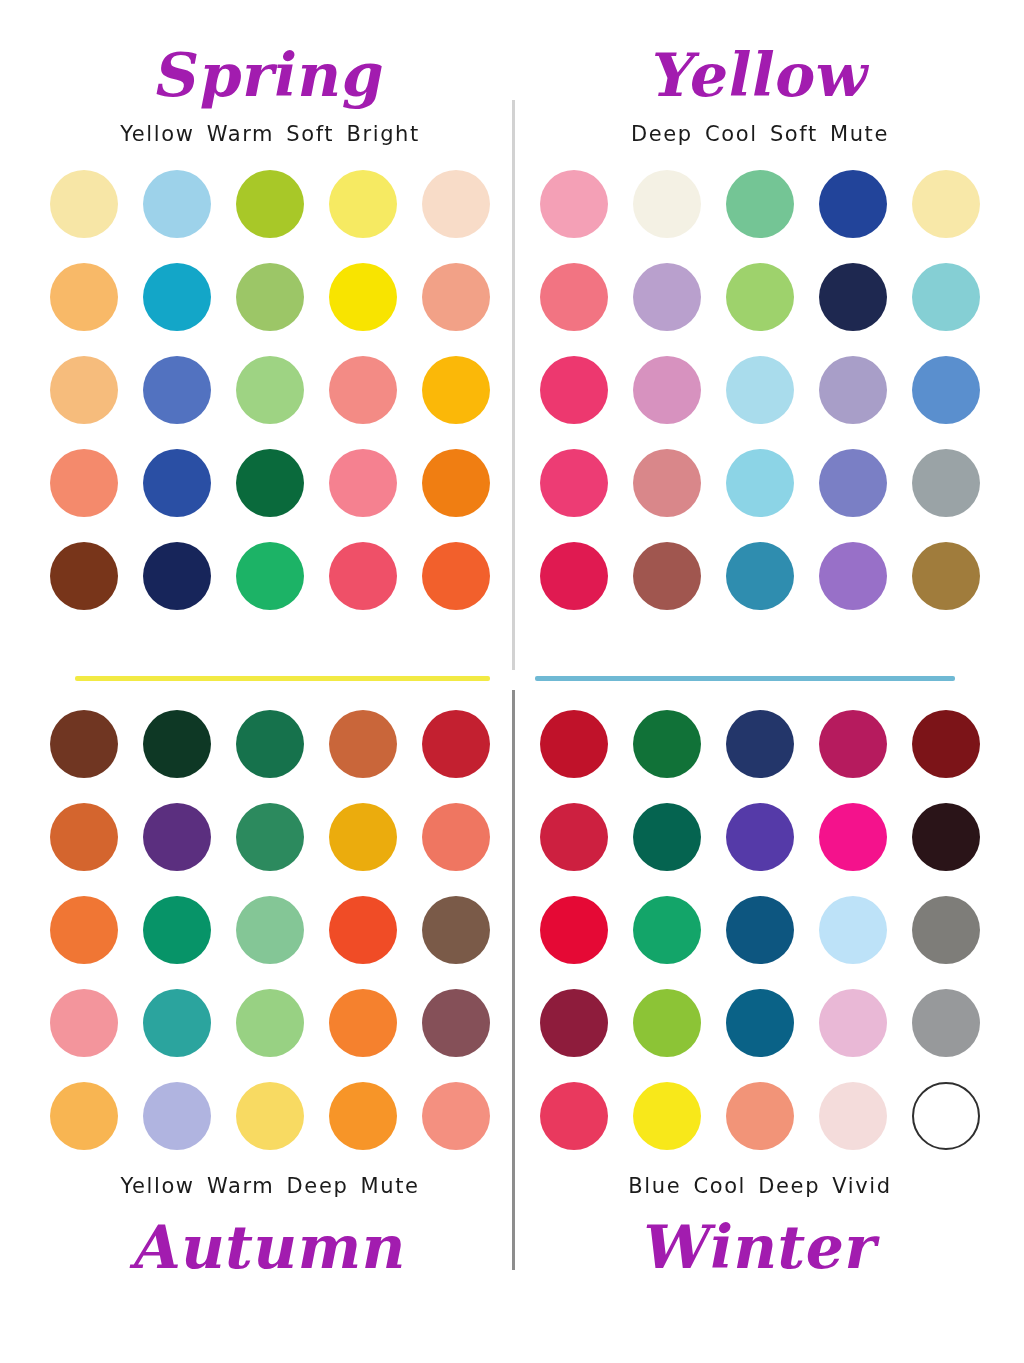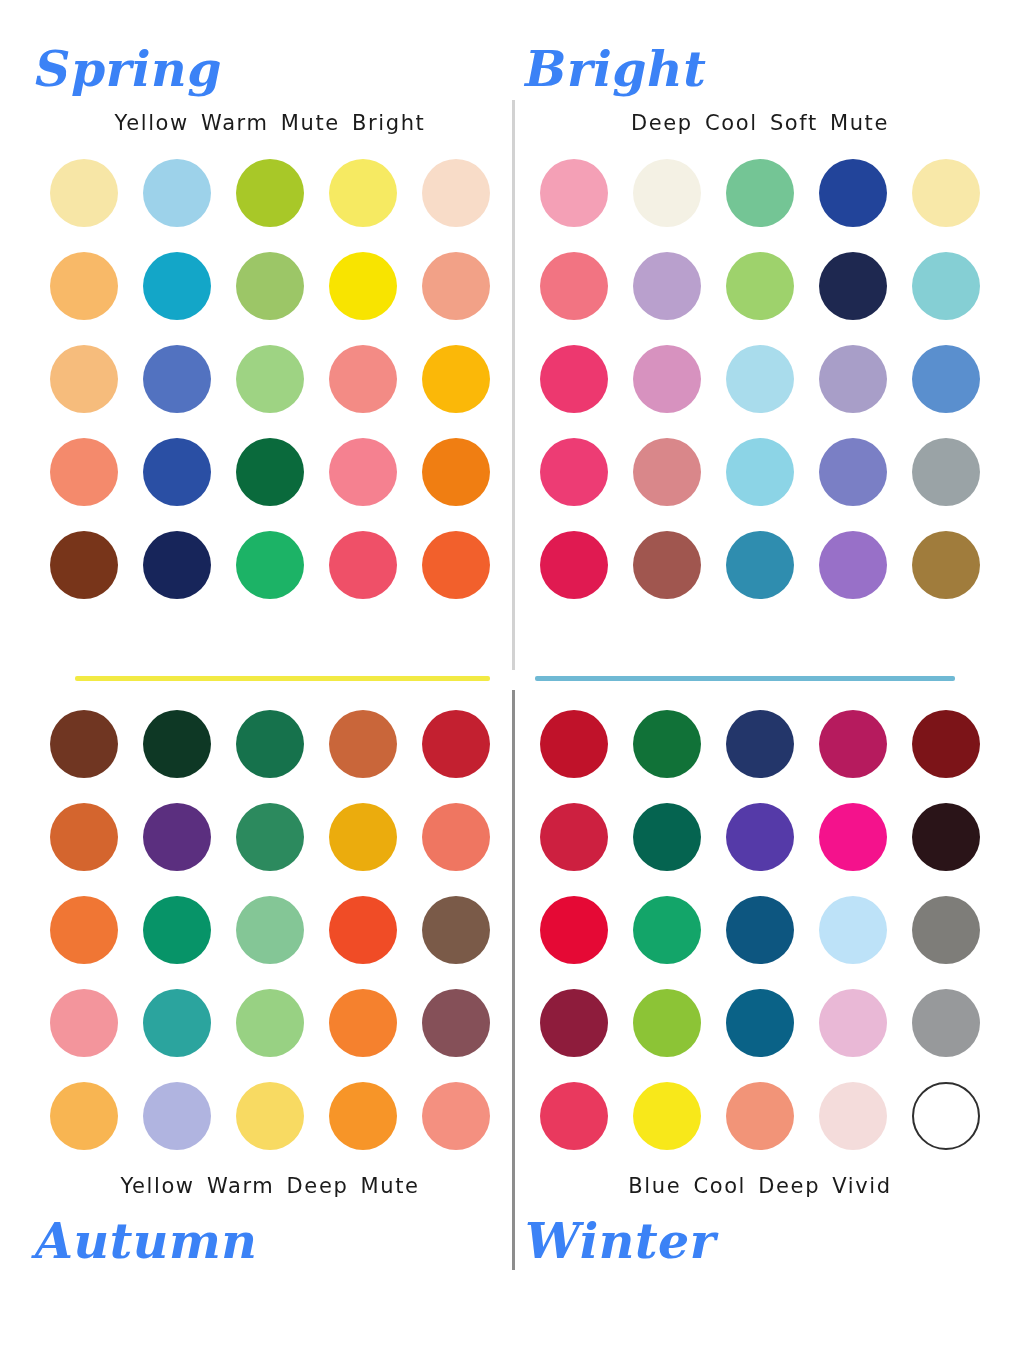--- a/index.html
+++ b/index.html
@@ -45,25 +45,26 @@
   .quad {
     position: absolute;
     width: 470px;
   }
   .quad.q-spring { left: 35px;  top: 44px;  }
   .quad.q-summer { left: 525px; top: 44px;  }
   .quad.q-autumn { left: 35px;  top: 710px; }
   .quad.q-winter { left: 525px; top: 710px; }
 
   .season-title {
+    text-align: center;
     font-family: "DejaVu Serif", "Liberation Serif", serif;
     font-style: italic;
     font-weight: 700;
-    font-size: 49px;
-    color: #3b82f6;
+    font-size: 60px;
+    color: #a21caf;
     line-height: 1.04;
     letter-spacing: 0.5px;
   }
   .season-sub {
     text-align: center;
     font-family: "DejaVu Sans", "Liberation Sans", sans-serif;
     font-size: 21px;
     color: #1b1b1b;
     letter-spacing: 1.6px;
     word-spacing: 4px;
@@ -103,21 +104,21 @@
 
 <div id="sheet">
 
   <div class="v-divider top"></div>
   <div class="v-divider bottom"></div>
   <div class="h-divider left"></div>
   <div class="h-divider right"></div>
 
   <div class="quad q-spring">
     <div class="season-title">Spring</div>
-    <div class="season-sub">Yellow  Warm  Mute  Bright</div>
+    <div class="season-sub">Yellow  Warm  Soft  Bright</div>
     <div class="swatch-grid">
         <div class="swatch" style="background: rgb(247, 230, 166);"></div>
         <div class="swatch" style="background: rgb(157, 210, 234);"></div>
         <div class="swatch" style="background: rgb(168, 200, 40);"></div>
         <div class="swatch" style="background: rgb(246, 234, 98);"></div>
         <div class="swatch" style="background: rgb(248, 220, 200);"></div>
         <div class="swatch" style="background: rgb(248, 185, 104);"></div>
         <div class="swatch" style="background: rgb(19, 166, 200);"></div>
         <div class="swatch" style="background: rgb(156, 198, 103);"></div>
         <div class="swatch" style="background: rgb(248, 228, 0);"></div>
@@ -134,21 +135,21 @@
         <div class="swatch" style="background: rgb(240, 126, 18);"></div>
         <div class="swatch" style="background: rgb(120, 53, 26);"></div>
         <div class="swatch" style="background: rgb(23, 37, 90);"></div>
         <div class="swatch" style="background: rgb(28, 179, 102);"></div>
         <div class="swatch" style="background: rgb(239, 80, 104);"></div>
         <div class="swatch" style="background: rgb(242, 96, 44);"></div>
       </div>
   </div>
 
   <div class="quad q-summer">
-    <div class="season-title">Bright</div>
+    <div class="season-title">Yellow</div>
     <div class="season-sub">Deep  Cool  Soft  Mute</div>
     <div class="swatch-grid">
         <div class="swatch" style="background: rgb(244, 160, 182);"></div>
         <div class="swatch" style="background: rgb(244, 241, 228);"></div>
         <div class="swatch" style="background: rgb(116, 197, 149);"></div>
         <div class="swatch" style="background: rgb(34, 68, 154);"></div>
         <div class="swatch" style="background: rgb(248, 232, 168);"></div>
         <div class="swatch" style="background: rgb(242, 116, 130);"></div>
         <div class="swatch" style="background: rgb(185, 160, 205);"></div>
         <div class="swatch" style="background: rgb(158, 210, 108);"></div>

